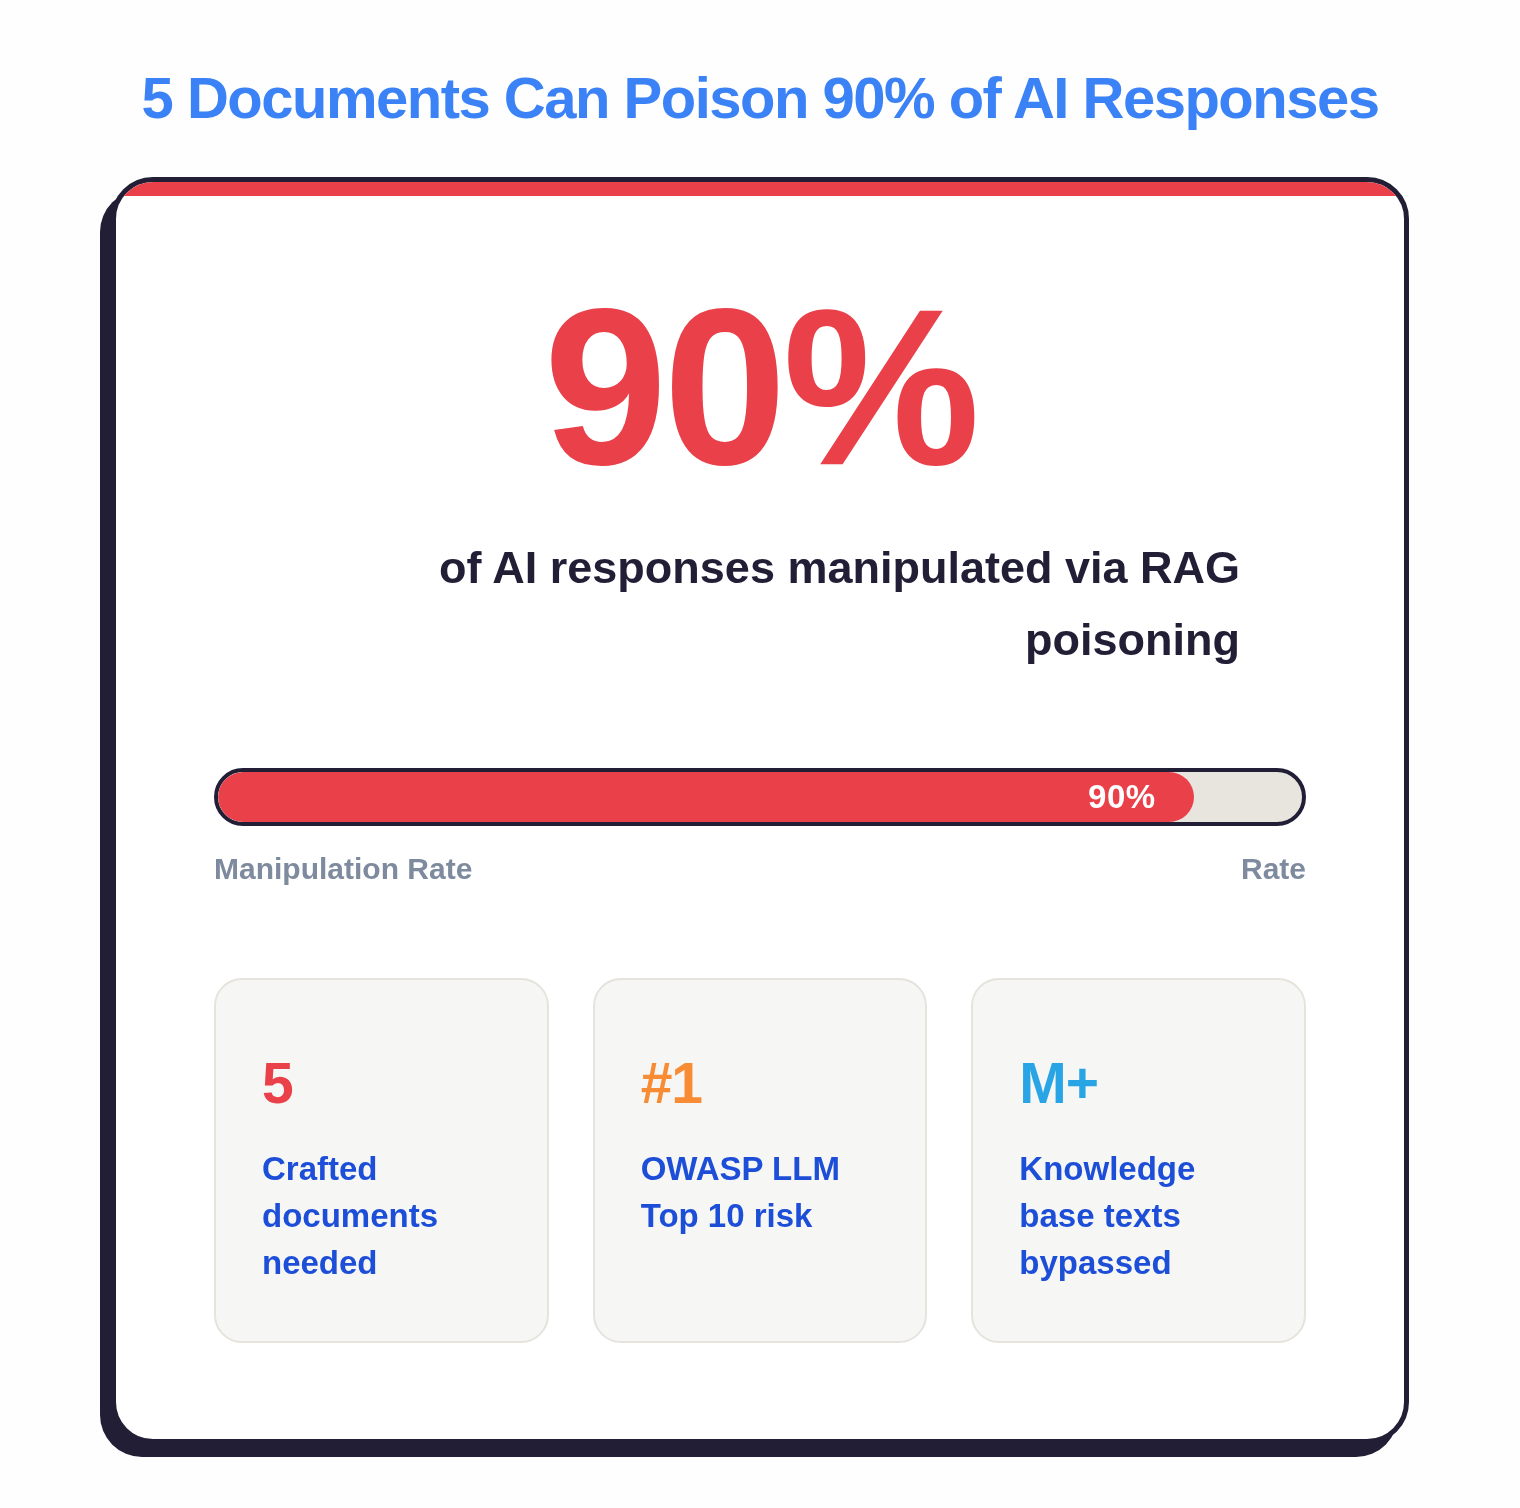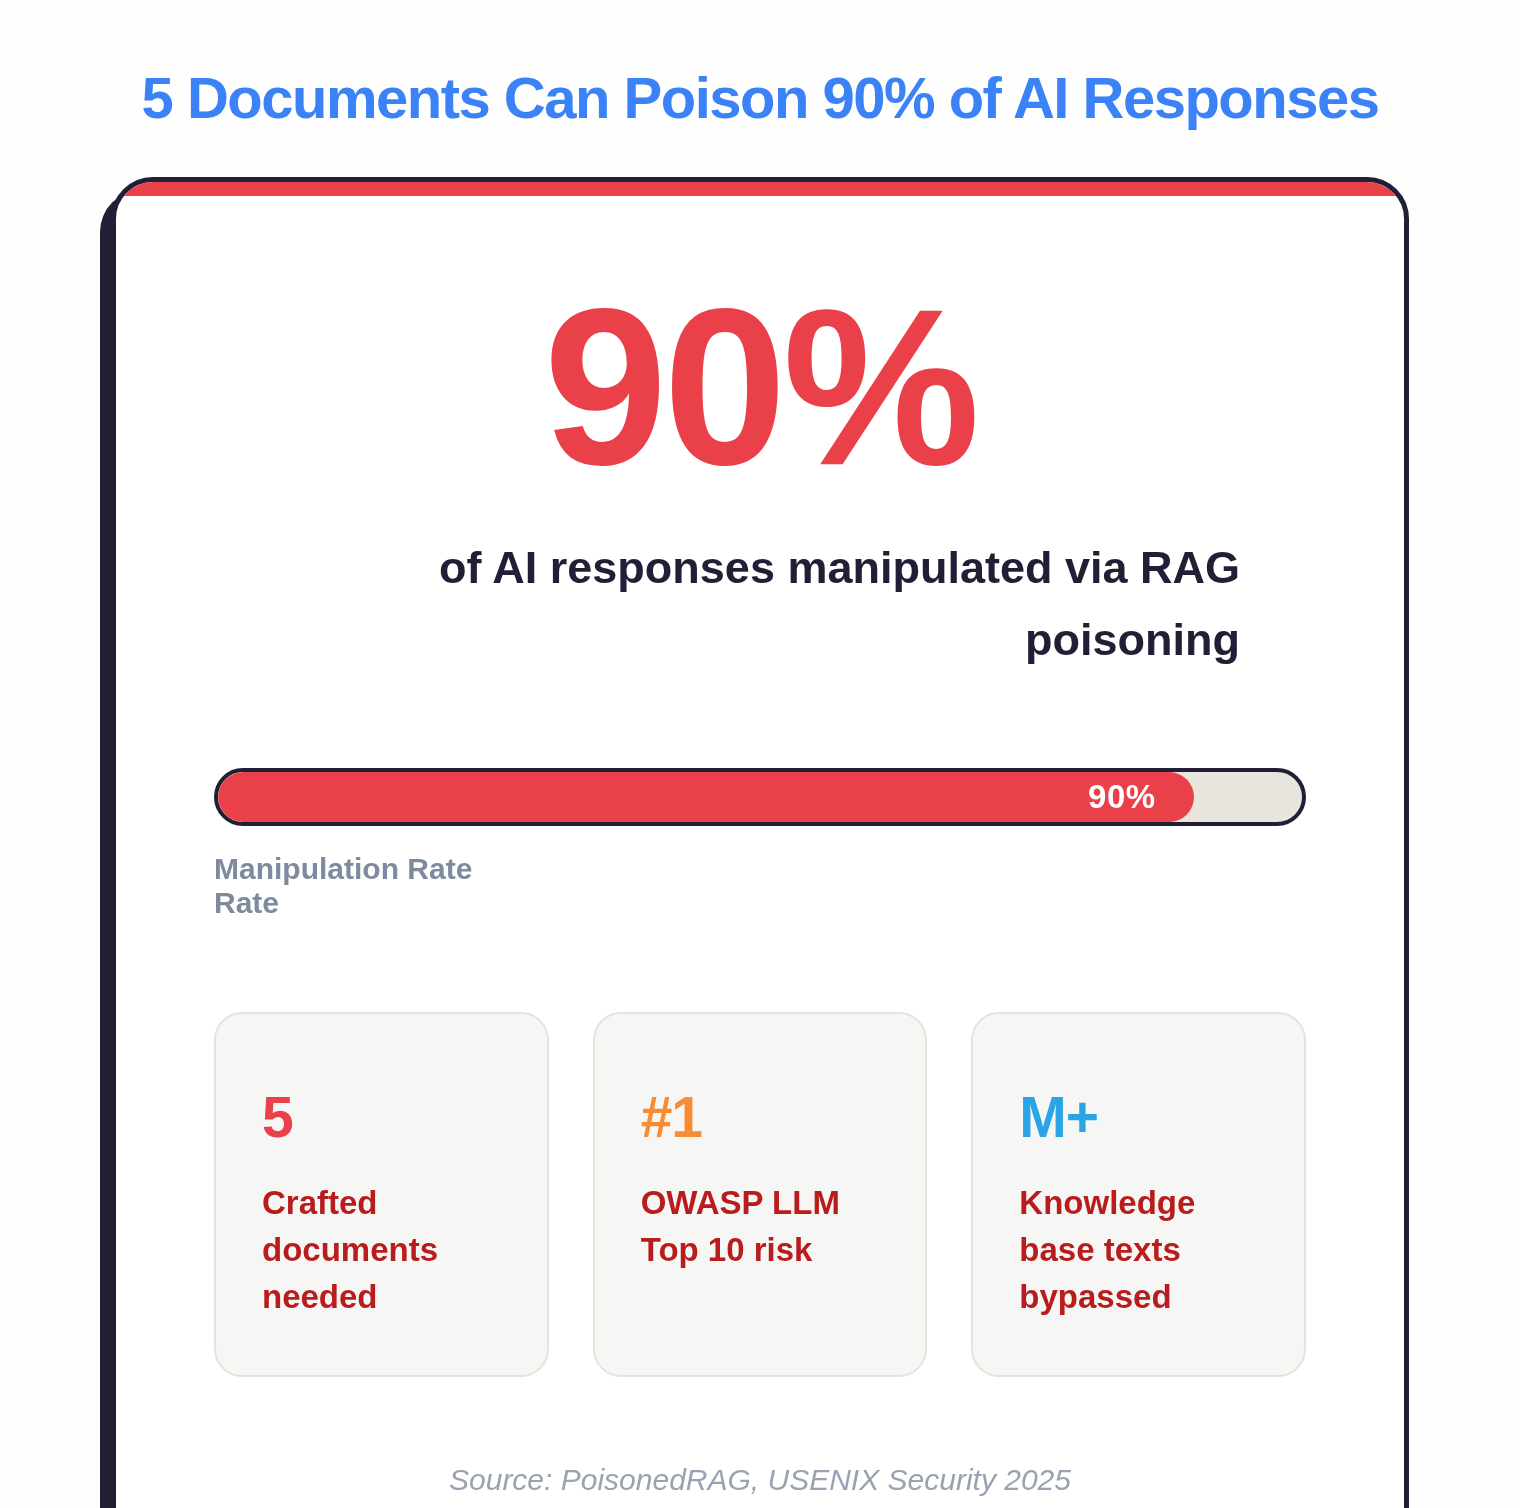--- a/index.html
+++ b/index.html
@@ -78,21 +78,20 @@
     font-weight: 700;
     letter-spacing: 0.5px;
   }
   .progress-labels {
     display: flex;
     justify-content: space-between;
     margin-top: 26px;
     font-size: 30px;
     font-weight: 700;
     color: #7e8a9e;
-    flex-direction: column;
   }
   .stats-row {
     display: flex;
     gap: 44px;
     margin-top: 92px;
   }
   .stat-card {
     flex: 1 1 0;
     background: #f6f6f4;
     border: 2px solid #e6e3dd;
@@ -102,21 +101,21 @@
   .stat-value {
     font-size: 57px;
     font-weight: 800;
     letter-spacing: -1px;
   }
   .stat-label {
     margin-top: 30px;
     font-size: 33px;
     font-weight: 600;
     line-height: 1.42;
-    color: #b91c1c;
+    color: #1d4ed8;
   }
   .source-line {
     margin-top: 86px;
     text-align: center;
     font-style: italic;
     font-size: 30px;
     color: #99a2b2;
   }
 </style>
 </head>
@@ -153,15 +152,14 @@
       <div class="stat-card">
         <div class="stat-value" style="color: rgb(247, 140, 53);">#1</div>
         <div class="stat-label">OWASP LLM Top 10 risk</div>
       </div>
       <div class="stat-card">
         <div class="stat-value" style="color: rgb(41, 165, 230);">M+</div>
         <div class="stat-label">Knowledge base texts bypassed</div>
       </div>
     </div>
 
-    <div class="source-line">Source: PoisonedRAG, USENIX Security 2025</div>
   </div>
 </div>
 
 </body></html>

